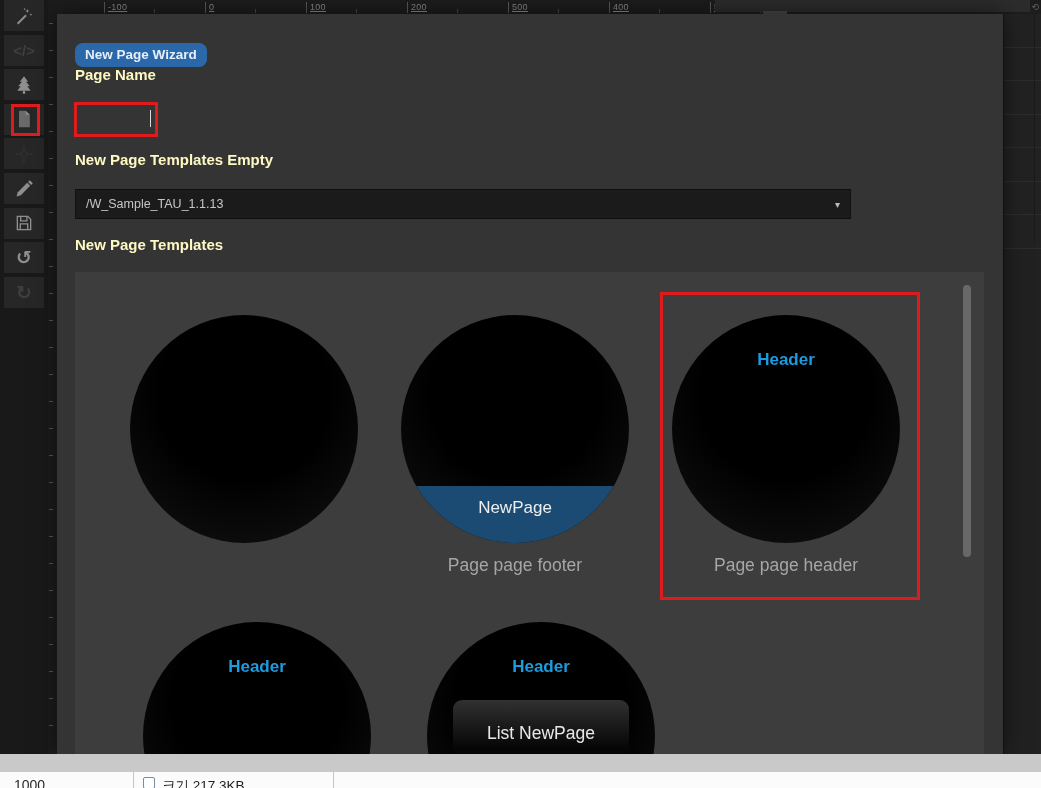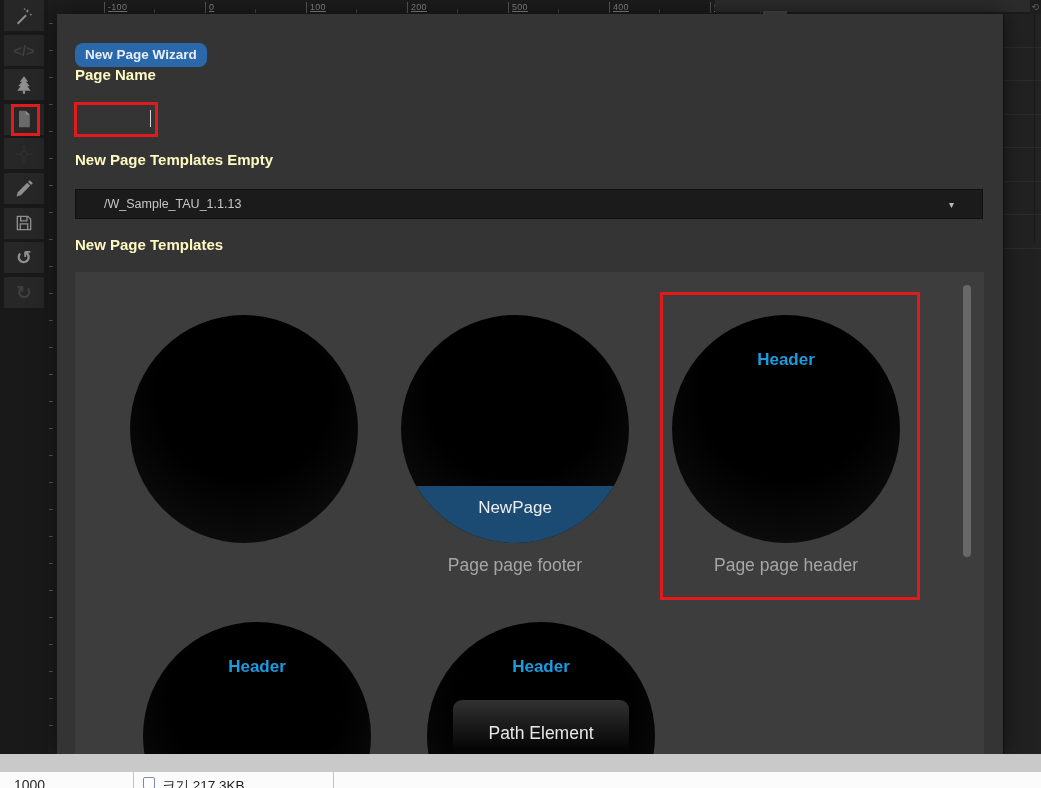--- a/index.html
+++ b/index.html
@@ -46,23 +46,23 @@
   #h-page-name { top:52px; }
   #h-templates-path { top:137px; }
   #h-templates { top:222px; }
 
   #page-name-input { position:absolute; left:18px; top:89px; width:908px; height:32px;
                      background:#1b1b1b; border:1px solid #9c7722; color:#dedede;
                      font-size:13.5px; padding:0 10px; outline:none;
                      font-family:"Liberation Sans","DejaVu Sans",sans-serif; }
   #input-caret { position:absolute; left:93px; top:96px; width:1px; height:17px; background:#d8d8d8; }
 
-  #templates-path-select { position:absolute; left:18px; top:175px; width:908px; height:30px;
+  #templates-path-select { position:absolute; left:18px; top:175px; width:776px; height:30px;
                            background:#1b1b1b; border:1px solid #101010; color:#c6c6c6;
-                           font-size:12.5px; display:flex; align-items:center; padding:0 28px;
+                           font-size:12.5px; display:flex; align-items:center; padding:0 10px;
                            cursor:default; }
   #templates-path-select .arrow { margin-left:auto; font-size:10px; color:#bbb; }
 
   
   #template-panel { position:absolute; left:18px; top:258px; width:909px; height:482px;
                     background:#3d3d3d; overflow:hidden; }
   .tpl-circle { position:absolute; width:228px; height:228px; border-radius:50%;
                 background:radial-gradient(circle at 50% 35%, #000 45%, #131313 100%);
                 overflow:hidden; cursor:pointer; }
   .tpl-header-text { position:absolute; top:35px; left:0; width:100%; text-align:center;
@@ -255,21 +255,21 @@
       <div class="tpl-label" style="left: 326px; top: 283px;">Page page footer</div>
       <div class="tpl-circle" style="left: 597px; top: 43px;">
         <div class="tpl-header-text">Header</div>
       </div>
       <div class="tpl-label" style="left: 597px; top: 283px;">Page page header</div>
       <div class="tpl-circle" style="left: 68px; top: 350px;">
         <div class="tpl-header-text">Header</div>
       </div>
       <div class="tpl-circle" style="left: 352px; top: 350px;">
         <div class="tpl-header-text">Header</div>
-        <div class="tpl-list-box"><span>Path Element</span></div>
+        <div class="tpl-list-box"><span>List NewPage</span></div>
       </div>
     </div>
 </div>
 
 <div class="annotation" id="ann-sidebar"></div>
 <div class="annotation" id="ann-input"></div>
 <div class="annotation" id="ann-card"></div>
 
 <div id="status-gray" class="abs"></div>
 <div id="status-white" class="abs">

